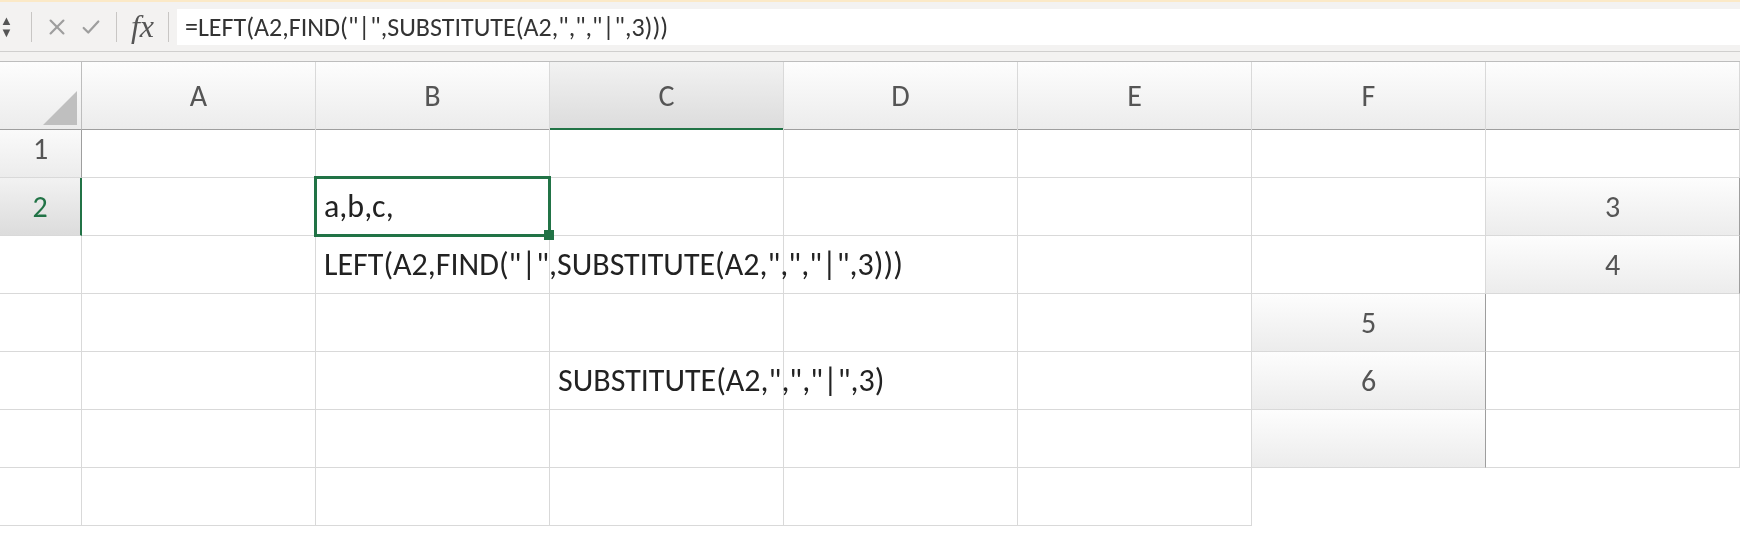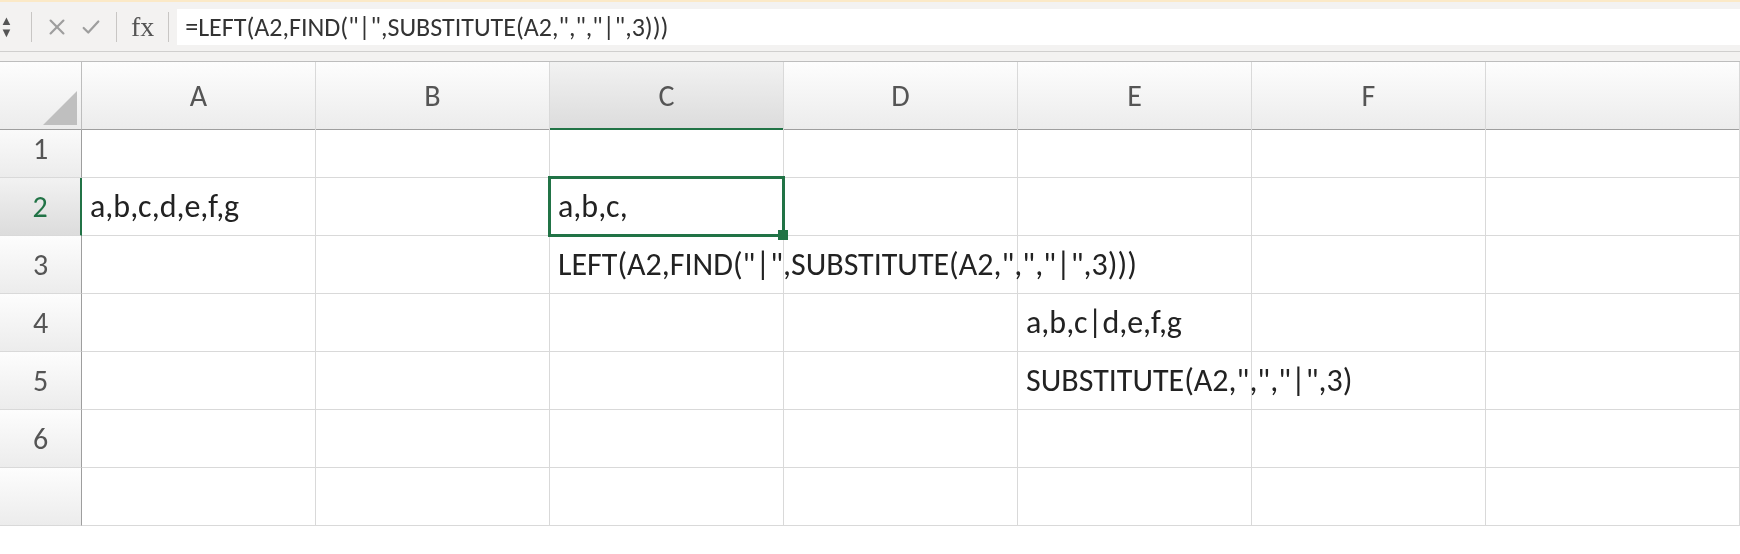--- a/index.html
+++ b/index.html
@@ -52,22 +52,23 @@
     display: flex;
     align-items: center;
     justify-content: center;
     width: 34px;
     height: 34px;
     color: #9e9e9e;
     cursor: pointer;
   }
   .fb-btn svg { width: 22px; height: 22px; }
   .fx-label {
+    font-style: italic;
     font-family: "Times New Roman", serif;
-    font-size: 28px;
+    font-size: 32px;
     color: #555;
     margin: 0 6px;
   }
   .formula-input {
     flex: 1;
     height: 36px;
     display: flex;
     align-items: center;
     padding: 0 8px;
     background: #fff;
@@ -231,23 +232,20 @@
   <div class="cell"></div>
   <div class="cell"></div>
   <div class="cell"></div>
   <div class="cell"></div>
   <div class="cell"></div>
   <div class="cell"></div>
 
   <div class="row-hdr active">
       <span>2</span>
     </div>
-  <div class="cell">
-      <span>a,b,c,d,e,f,g</span>
-    </div>
   <div class="cell"></div>
   <div class="cell selected-cell">
     <div class="sel-overlay"></div>
     <span>a,b,c,</span>
     <div class="sel-handle"></div>
   </div>
   <div class="cell"></div>
   <div class="cell"></div>
   <div class="cell"></div>
   <div class="cell"></div>
@@ -265,23 +263,20 @@
   <div class="cell"></div>
   <div class="cell"></div>
 
   <div class="row-hdr">
       <span>4</span>
     </div>
   <div class="cell"></div>
   <div class="cell"></div>
   <div class="cell"></div>
   <div class="cell"></div>
-  <div class="cell overflow">
-      <span>a,b,c|d,e,f,g</span>
-    </div>
   <div class="cell"></div>
   <div class="cell"></div>
 
   <div class="row-hdr">
       <span>5</span>
     </div>
   <div class="cell"></div>
   <div class="cell"></div>
   <div class="cell"></div>
   <div class="cell"></div>

